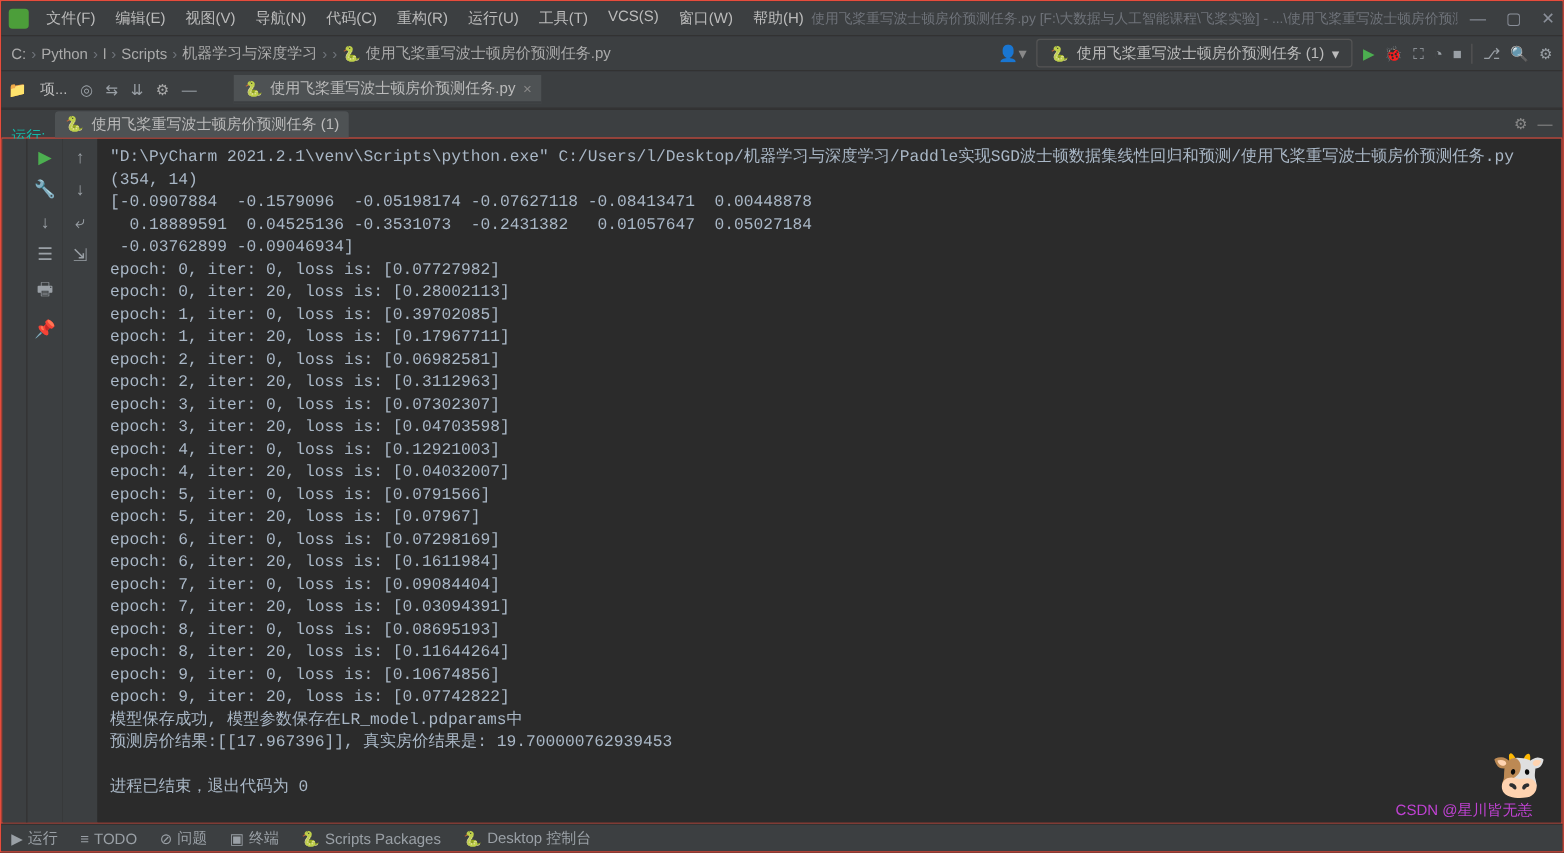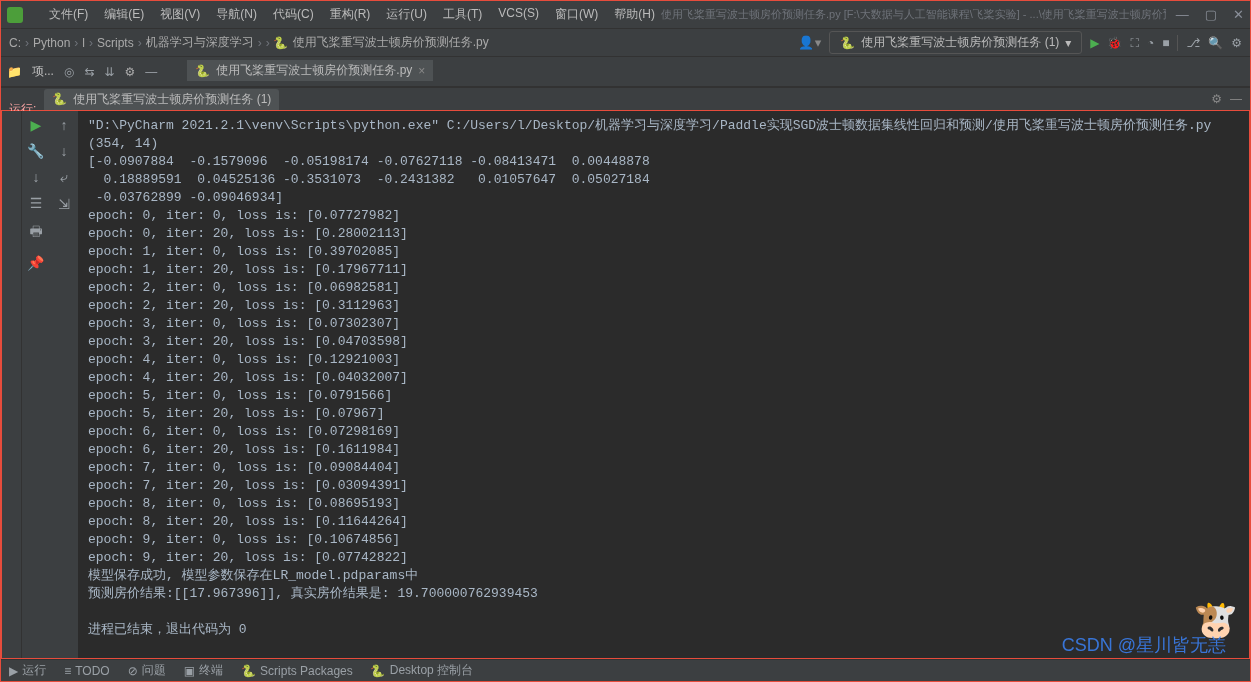--- a/index.html
+++ b/index.html
@@ -21,21 +21,21 @@
   align-items: center;
   padding: 0 6px;
   border-bottom: 1px solid #323232;
 }
 .titlebar .logo {
   width: 16px; height: 16px;
   background: #4c9e3a;
   border-radius: 3px;
   margin-right: 8px;
 }
-.menubar { display: flex; gap: 4px; margin-left: 12px; }
+.menubar { display: flex; gap: 4px; }
 .menubar span { padding: 2px 6px; cursor: pointer; }
 .title-center {
   flex: 1;
   text-align: center;
   color: #6f737a;
   font-size: 11px;
   overflow: hidden;
   white-space: nowrap;
 }
 .win-controls { display: flex; gap: 16px; margin-left: 10px; color: #8a8f99; font-size: 13px; }
@@ -99,21 +99,21 @@
   gap: 8px;
 }
 .run-header .run-tab {
   background: #4e5254;
   padding: 2px 8px;
   border-radius: 3px 3px 0 0;
   display: flex;
   align-items: center;
   gap: 6px;
 }
-.run-header .label { color: #fca5a5; margin-top: 20px; }
+.run-header .label { color: #14b8a6; margin-top: 20px; }
 .run-header .spacer { flex: 1; }
 .run-header .hide { color: #888; cursor: pointer; }
 .main {
   display: flex;
   height: calc(100% - 28px - 28px - 30px - 24px - 22px);
   border: 1px solid #e74c3c;
   border-top: none;
 }
 .left-gutter {
   width: 20px;
@@ -161,22 +161,22 @@
   gap: 18px;
   border-top: 1px solid #323232;
   font-size: 12px;
   color: #9aa0a6;
 }
 .bottom .item { display: flex; align-items: center; gap: 4px; cursor: pointer; }
 .watermark {
   position: absolute;
   bottom: 24px;
   right: 24px;
-  color: #3b82f6;
-  font-size: 18px;
+  color: #d946ef;
+  font-size: 12px;
   opacity: 0.85;
   pointer-events: none;
 }
 .mascot {
   position: absolute;
   bottom: 40px;
   right: 12px;
   font-size: 36px;
   pointer-events: none;
 }

